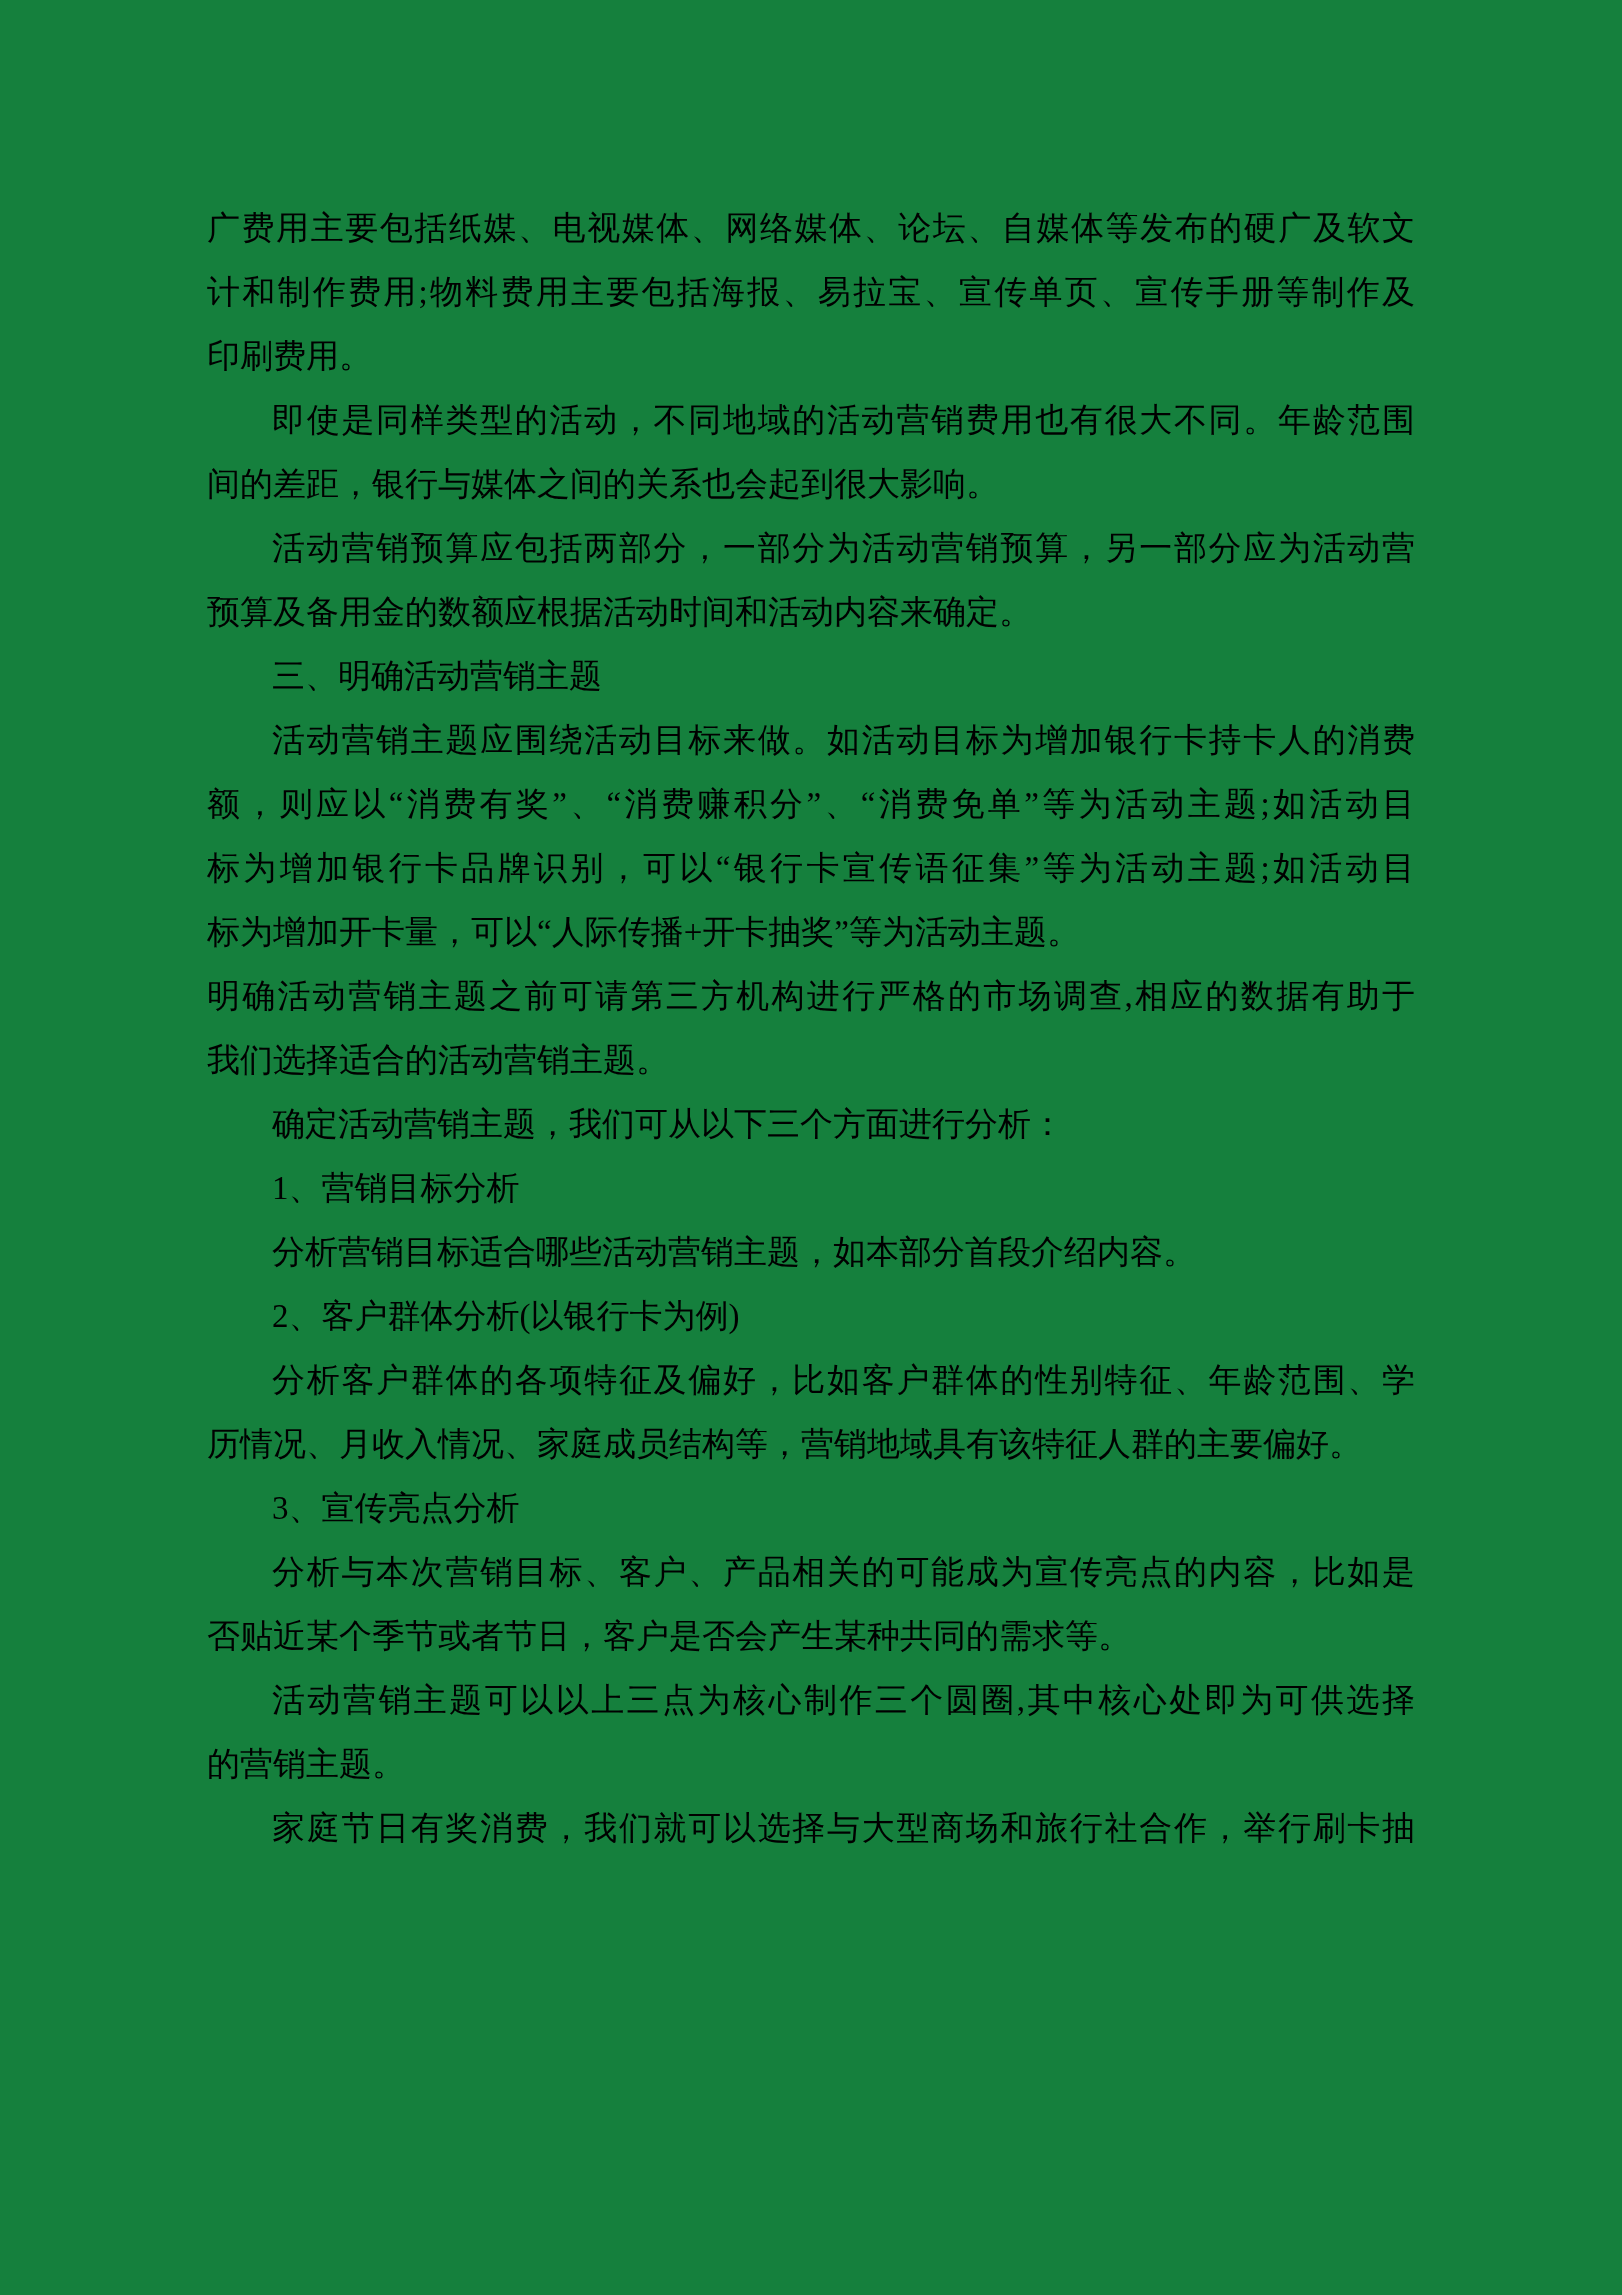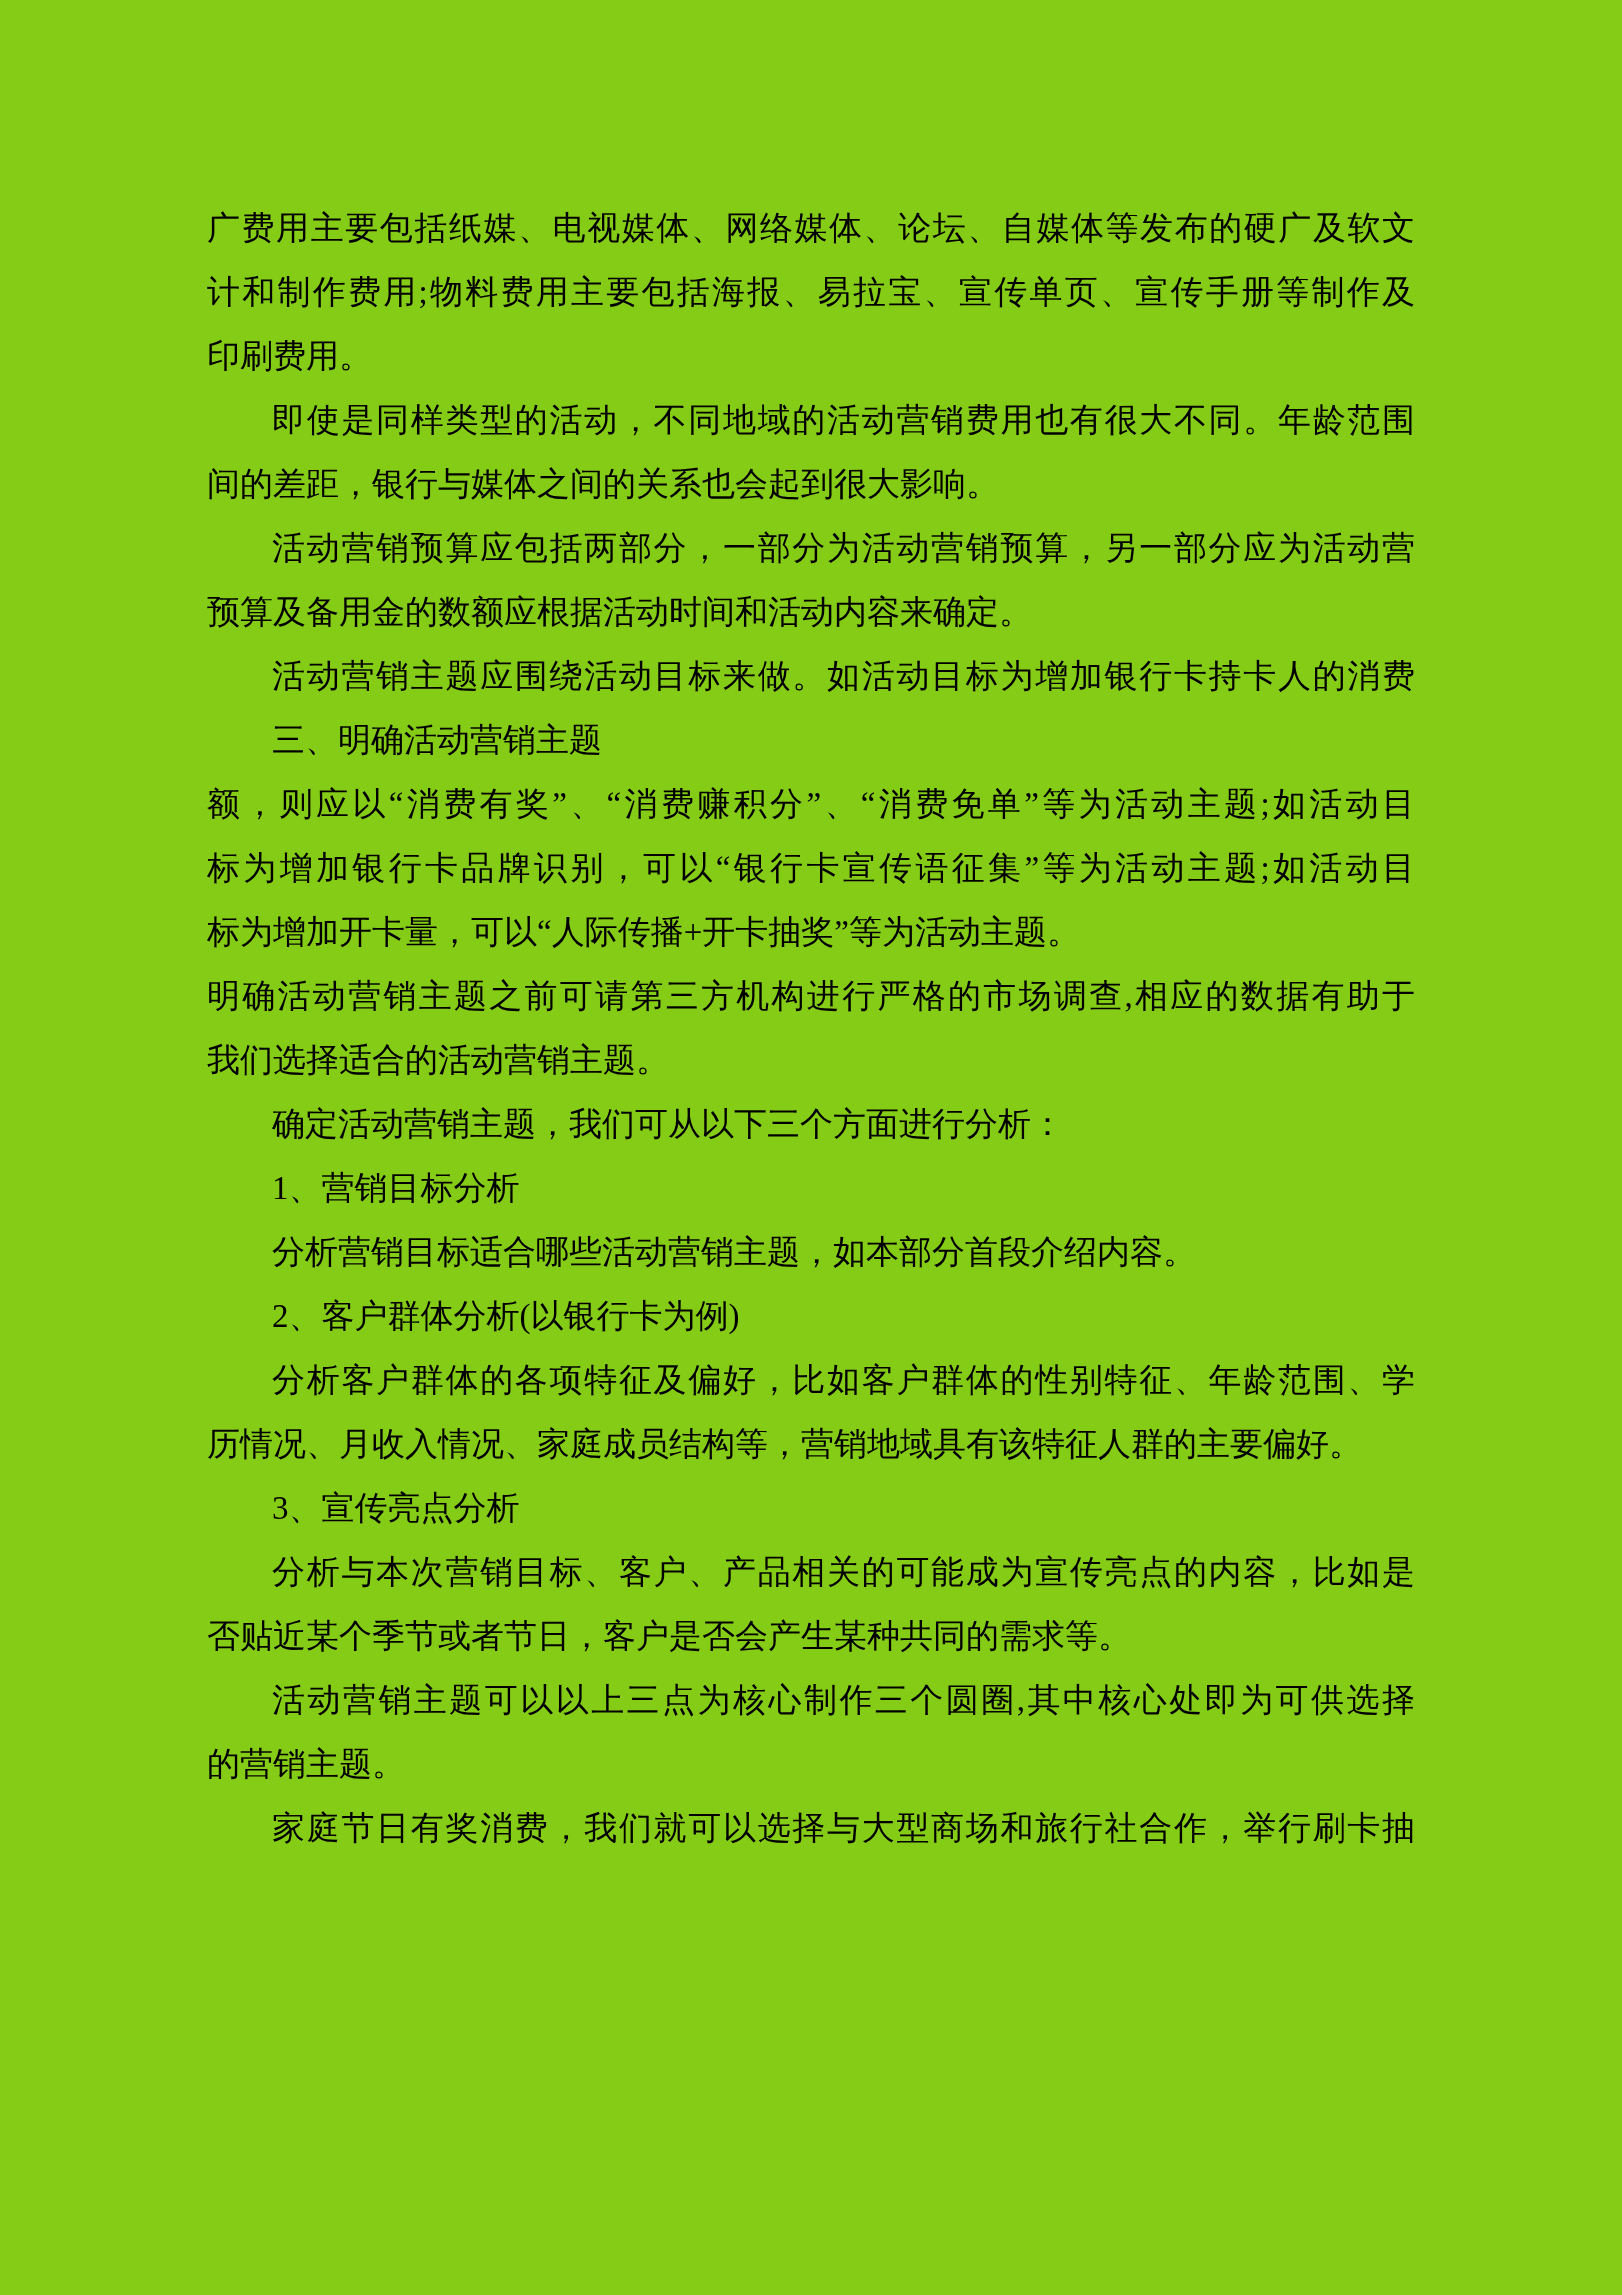--- a/index.html
+++ b/index.html
@@ -4,21 +4,21 @@
 <style>
   html, body {
     margin: 0;
     padding: 0;
     background: #ffffff;
   }
   .page {
     position: relative;
     width: 1623px;
     height: 2295px;
-    background: #84cc16;
+    background: #15803d;
     overflow: hidden;
   }
   .doc-body {
     position: absolute;
     top: 196px;
     left: 207px;
     width: 1208px;
     font-family: "Liberation Serif", "DejaVu Serif", serif;
     font-size: 33px;
     color: #000000;
@@ -47,22 +47,22 @@
 
 <div class="page">
   <div class="doc-body">
       <div class="line fill">广费用主要包括纸媒、电视媒体、网络媒体、论坛、自媒体等发布的硬广及软文</div>
       <div class="line fill">计和制作费用;物料费用主要包括海报、易拉宝、宣传单页、宣传手册等制作及</div>
       <div class="line">印刷费用。</div>
       <div class="line indent fill">即使是同样类型的活动，不同地域的活动营销费用也有很大不同。年龄范围</div>
       <div class="line">间的差距，银行与媒体之间的关系也会起到很大影响。</div>
       <div class="line indent fill">活动营销预算应包括两部分，一部分为活动营销预算，另一部分应为活动营</div>
       <div class="line">预算及备用金的数额应根据活动时间和活动内容来确定。</div>
+      <div class="line indent">三、明确活动营销主题</div>
       <div class="line indent fill">活动营销主题应围绕活动目标来做。如活动目标为增加银行卡持卡人的消费</div>
-      <div class="line indent">三、明确活动营销主题</div>
       <div class="line fill">额，则应以“消费有奖”、“消费赚积分”、“消费免单”等为活动主题;如活动目</div>
       <div class="line fill">标为增加银行卡品牌识别，可以“银行卡宣传语征集”等为活动主题;如活动目</div>
       <div class="line">标为增加开卡量，可以“人际传播+开卡抽奖”等为活动主题。</div>
       <div class="line fill">明确活动营销主题之前可请第三方机构进行严格的市场调查,相应的数据有助于</div>
       <div class="line">我们选择适合的活动营销主题。</div>
       <div class="line indent">确定活动营销主题，我们可从以下三个方面进行分析：</div>
       <div class="line indent">1、营销目标分析</div>
       <div class="line indent">分析营销目标适合哪些活动营销主题，如本部分首段介绍内容。</div>
       <div class="line indent">2、客户群体分析(以银行卡为例)</div>
       <div class="line indent fill">分析客户群体的各项特征及偏好，比如客户群体的性别特征、年龄范围、学</div>

